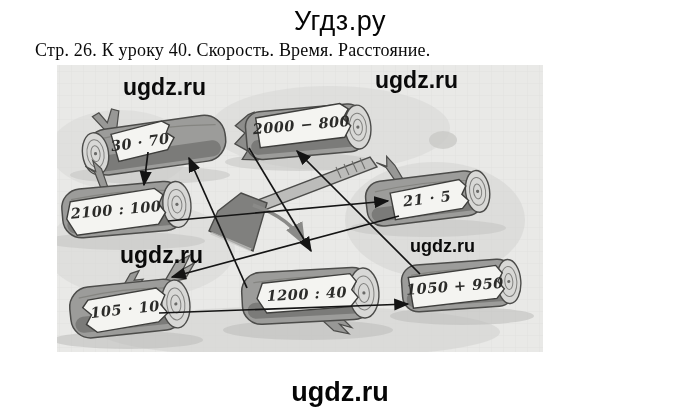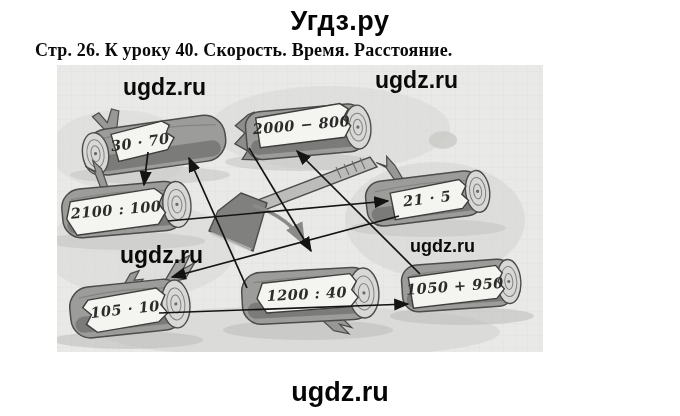--- a/index.html
+++ b/index.html
@@ -2,26 +2,26 @@
 <html><head>
 <meta charset="utf-8">
 <style>
   html,body{margin:0;padding:0;}
   body{
     width:680px;height:416px;position:relative;overflow:hidden;
     background:#ffffff;font-family:"Liberation Sans",sans-serif;
   }
   .site-title{
     position:absolute;top:6px;left:0;width:680px;text-align:center;
-    font-family:"Liberation Sans",sans-serif;font-weight:bold;
+    font-family:"Liberation Sans",sans-serif;font-weight:normal;
     font-size:27px;color:#050505;letter-spacing:0.5px;
   }
   .page-heading{
     position:absolute;top:40px;left:35px;width:610px;
-    font-family:"Liberation Serif",serif;font-weight:bold;
+    font-family:"Liberation Serif",serif;font-weight:normal;
     font-size:18px;color:#0a0a0a;letter-spacing:0.2px;
   }
   .figure-wrap{
     position:absolute;left:57px;top:65px;width:486px;height:287px;
   }
   .footer-mark{
     position:absolute;top:377px;left:0;width:680px;text-align:center;
     font-family:"Liberation Sans",sans-serif;font-weight:bold;
     font-size:27px;color:#060606;
   }

